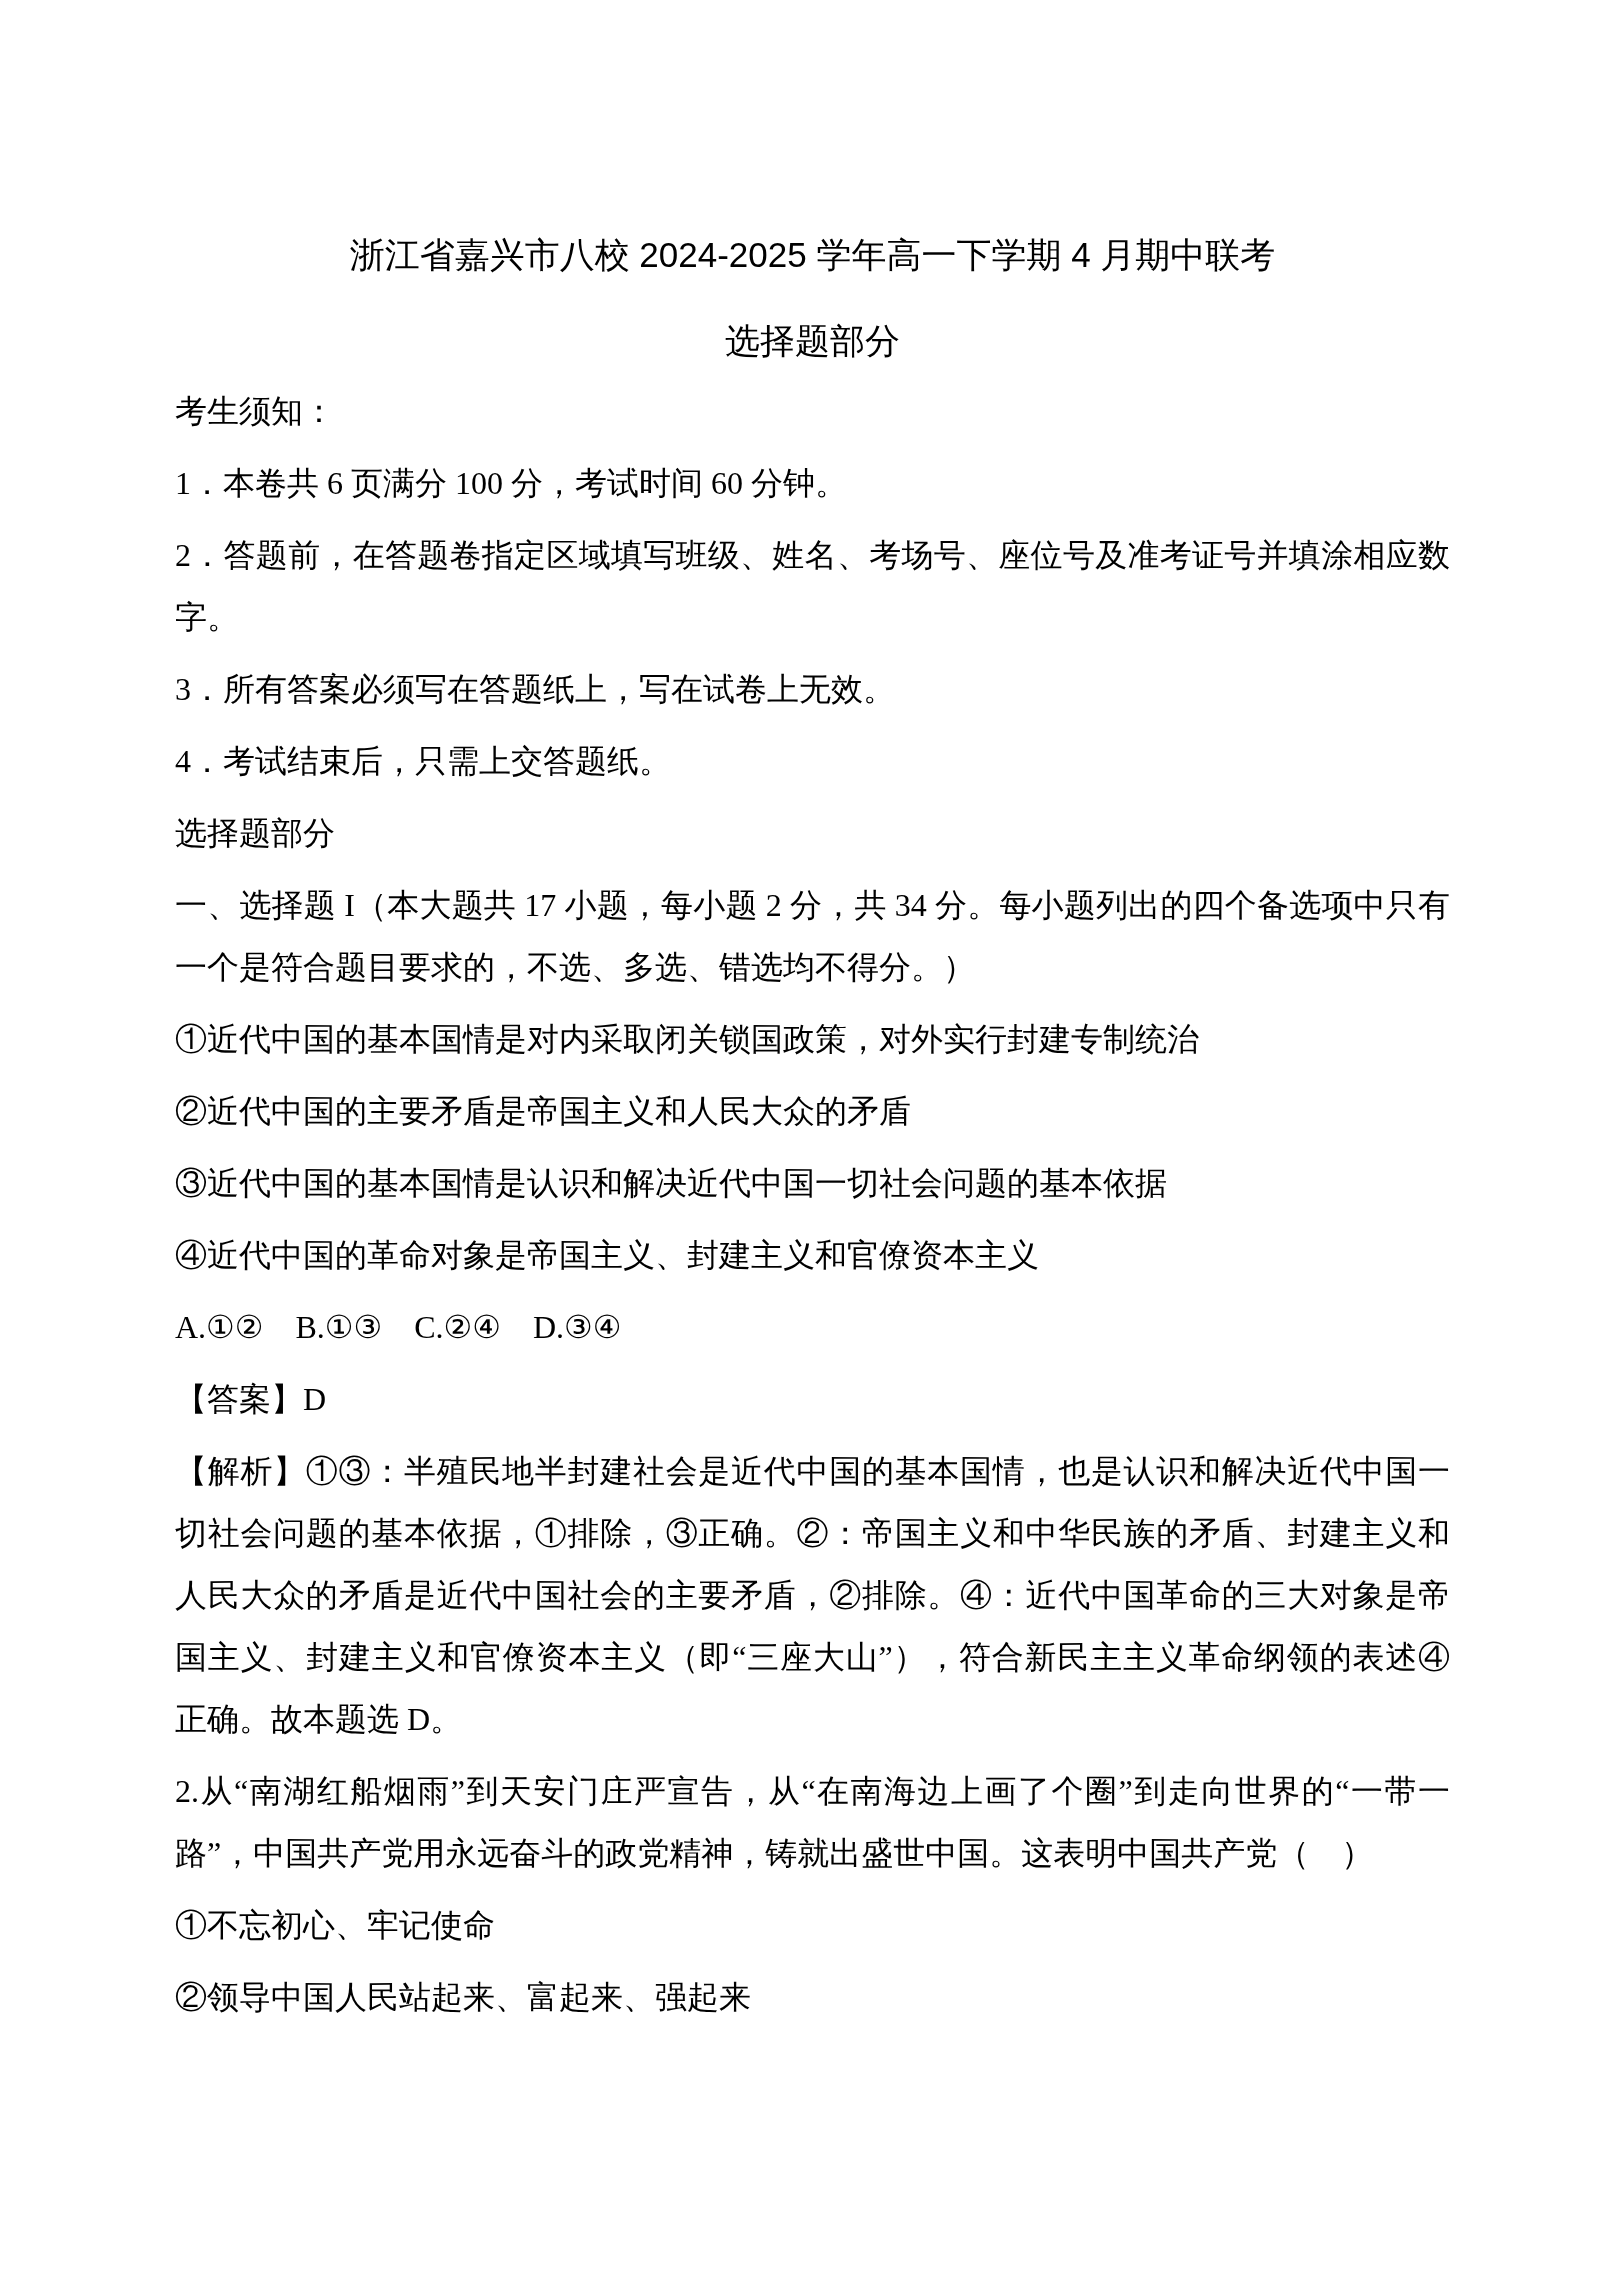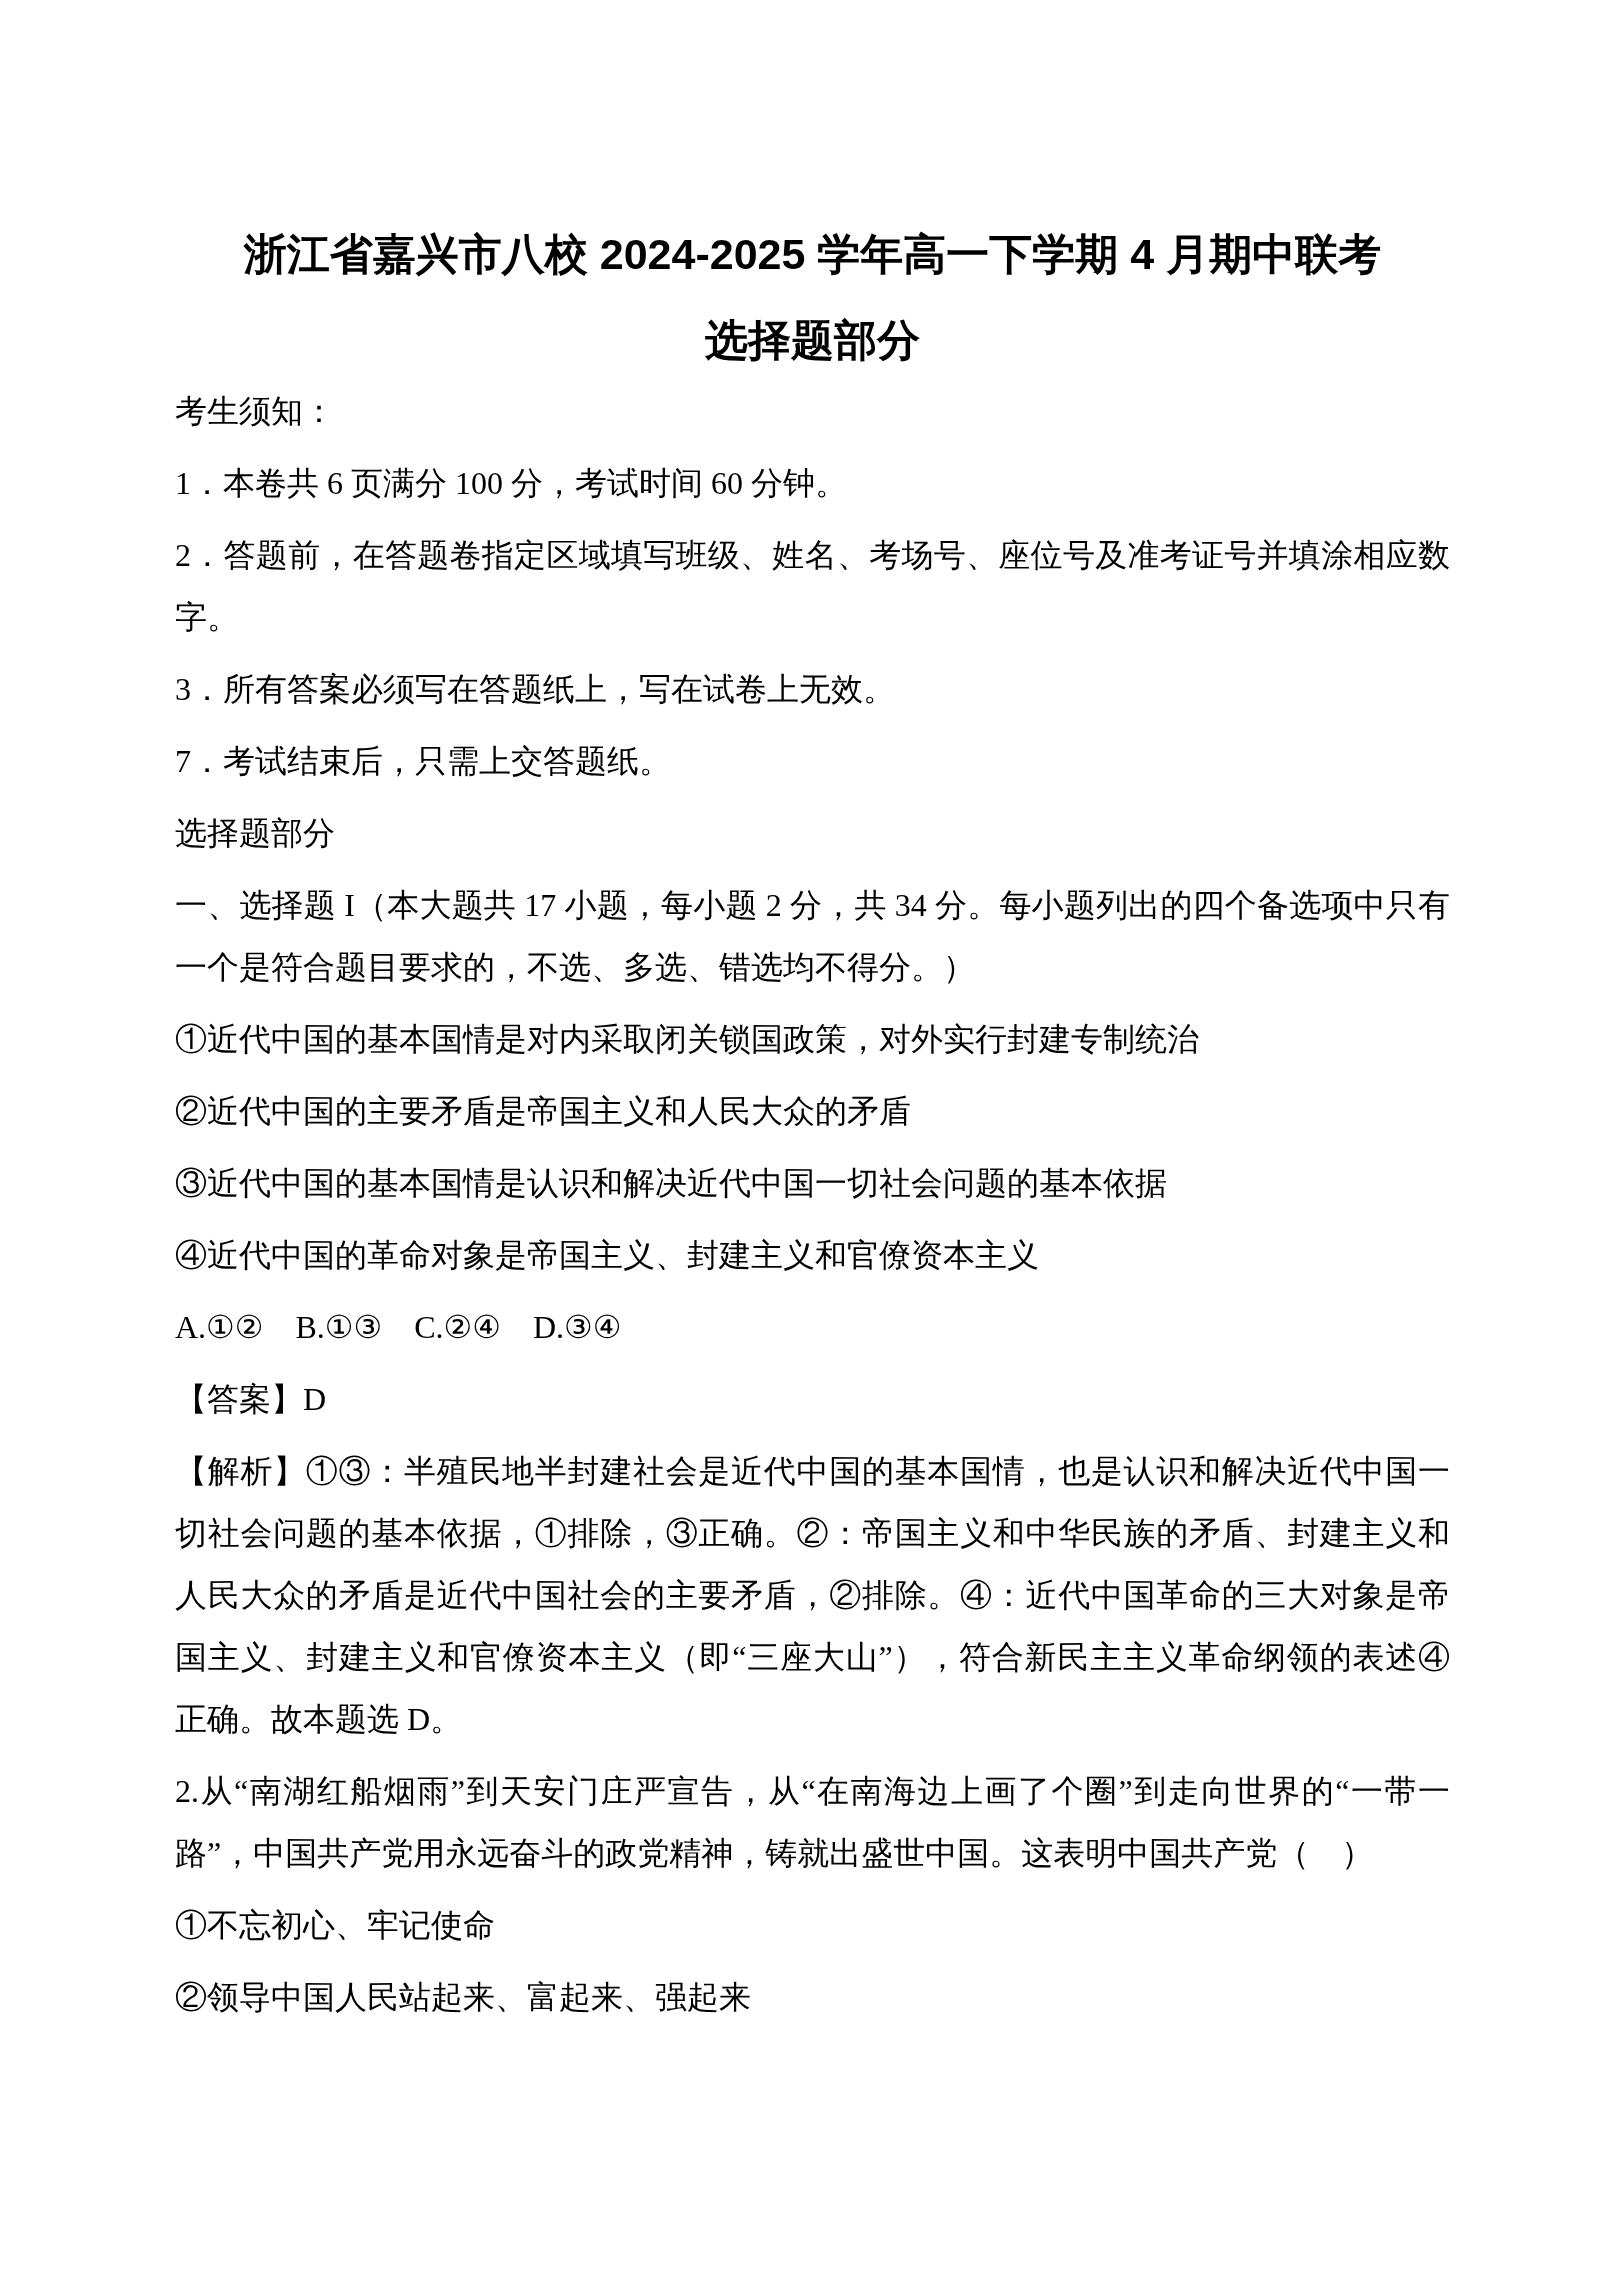--- a/index.html
+++ b/index.html
@@ -20,22 +20,22 @@
   }
   .content {
     padding: 225px 161px 0 165px;
     width: 1621px;
   }
   .title-block {
     text-align: center;
   }
   .title-line {
     font-family: "Liberation Sans", "DejaVu Sans", sans-serif;
-    font-weight: bold;
-    font-size: 43px;
+    font-weight: normal;
+    font-size: 35px;
     line-height: 59px;
     white-space: nowrap;
   }
   .title-line.second {
     margin-top: 27.4px;
   }
   .body-text {
     margin-top: 6.9px;
     font-size: 32px;
     line-height: 62px;
@@ -60,21 +60,21 @@
       <div class="title-line">浙江省嘉兴市八校 2024-2025 学年高一下学期 4 月期中联考</div>
       <div class="title-line second">选择题部分</div>
     </div>
 
     <div class="body-text">
 
       <p>考生须知：</p>
       <p>1．本卷共 6 页满分 100 分，考试时间 60 分钟。</p>
       <p>2．答题前，在答题卷指定区域填写班级、姓名、考场号、座位号及准考证号并填涂相应数字。</p>
       <p>3．所有答案必须写在答题纸上，写在试卷上无效。</p>
-      <p>7．考试结束后，只需上交答题纸。</p>
+      <p>4．考试结束后，只需上交答题纸。</p>
 
       <p class="center">选择题部分</p>
 
       <p>一、选择题 I（本大题共 17 小题，每小题 2 分，共 34 分。每小题列出的四个备选项中只有一个是符合题目要求的，不选、多选、错选均不得分。）</p>
 
       <p>①近代中国的基本国情是对内采取闭关锁国政策，对外实行封建专制统治</p>
       <p>②近代中国的主要矛盾是帝国主义和人民大众的矛盾</p>
       <p>③近代中国的基本国情是认识和解决近代中国一切社会问题的基本依据</p>
       <p>④近代中国的革命对象是帝国主义、封建主义和官僚资本主义</p>
       <p>A.①②　B.①③　C.②④　D.③④</p>

